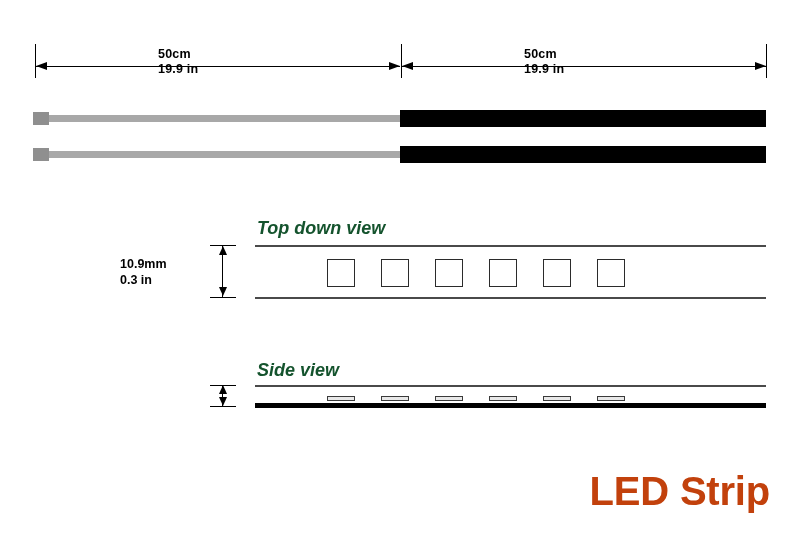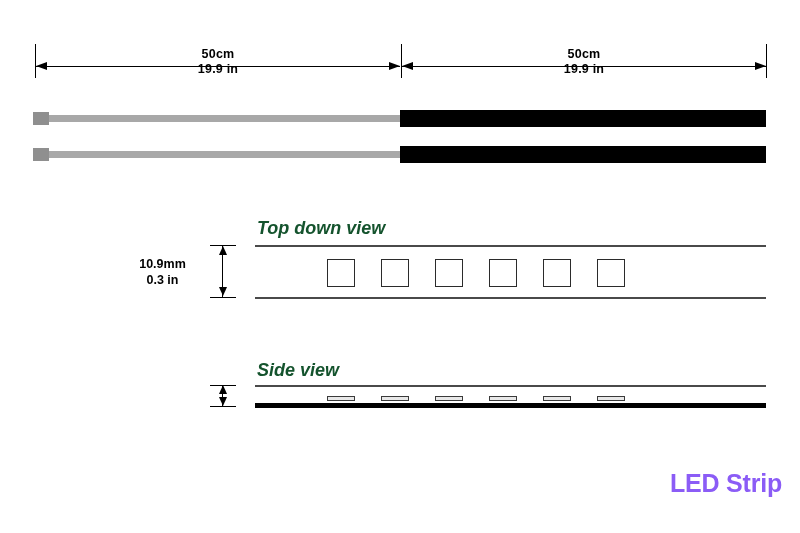--- a/index.html
+++ b/index.html
@@ -32,21 +32,20 @@
     width: 0;
     height: 0;
     border-top: 4px solid transparent;
     border-bottom: 4px solid transparent;
   }
   .arrow-left  { border-right: 11px solid #000; }
   .arrow-right { border-left: 11px solid #000; }
 
   .dimlabel {
     position: absolute;
-    text-align: center;
     font-size: 12.5px;
     font-weight: bold;
     color: #000;
     line-height: 15px;
     letter-spacing: 0.2px;
   }
 
   
   .wire-gray {
     position: absolute;
@@ -66,21 +65,21 @@
     position: absolute;
     font-size: 18px;
     font-weight: bold;
     color: #14532d;
     font-style: italic;
   }
 
   
   .measure {
     position: absolute;
-    text-align: center;
+    text-align: left;
     font-size: 12.5px;
     font-weight: bold;
     color: #000;
     line-height: 16px;
   }
 
   
   .strip-edge {
     position: absolute;
     height: 1.5px;
@@ -137,25 +136,25 @@
     left: 36px;
     top: 474px;
     font-family: "Liberation Serif", serif;
     font-size: 25px;
     letter-spacing: 0.4px;
     color: #1a1a1a;
     font-variant: small-caps;
   }
   .product {
     position: absolute;
-    right: 18px;
+    right: 30px;
     top: 469px;
-    font-size: 25px;
-    font-weight: bold;
-    color: #8b5cf6;
+    font-size: 40px;
+    font-weight: bold;
+    color: #c2410c;
     letter-spacing: -0.2px;
   }
 </style>
 </head>
 <body>
 
 <div id="page">
 
   <div class="tick" style="left:35px; top:44px; height:34px;"></div>
   <div class="tick" style="left:401px; top:44px; height:34px;"></div>

